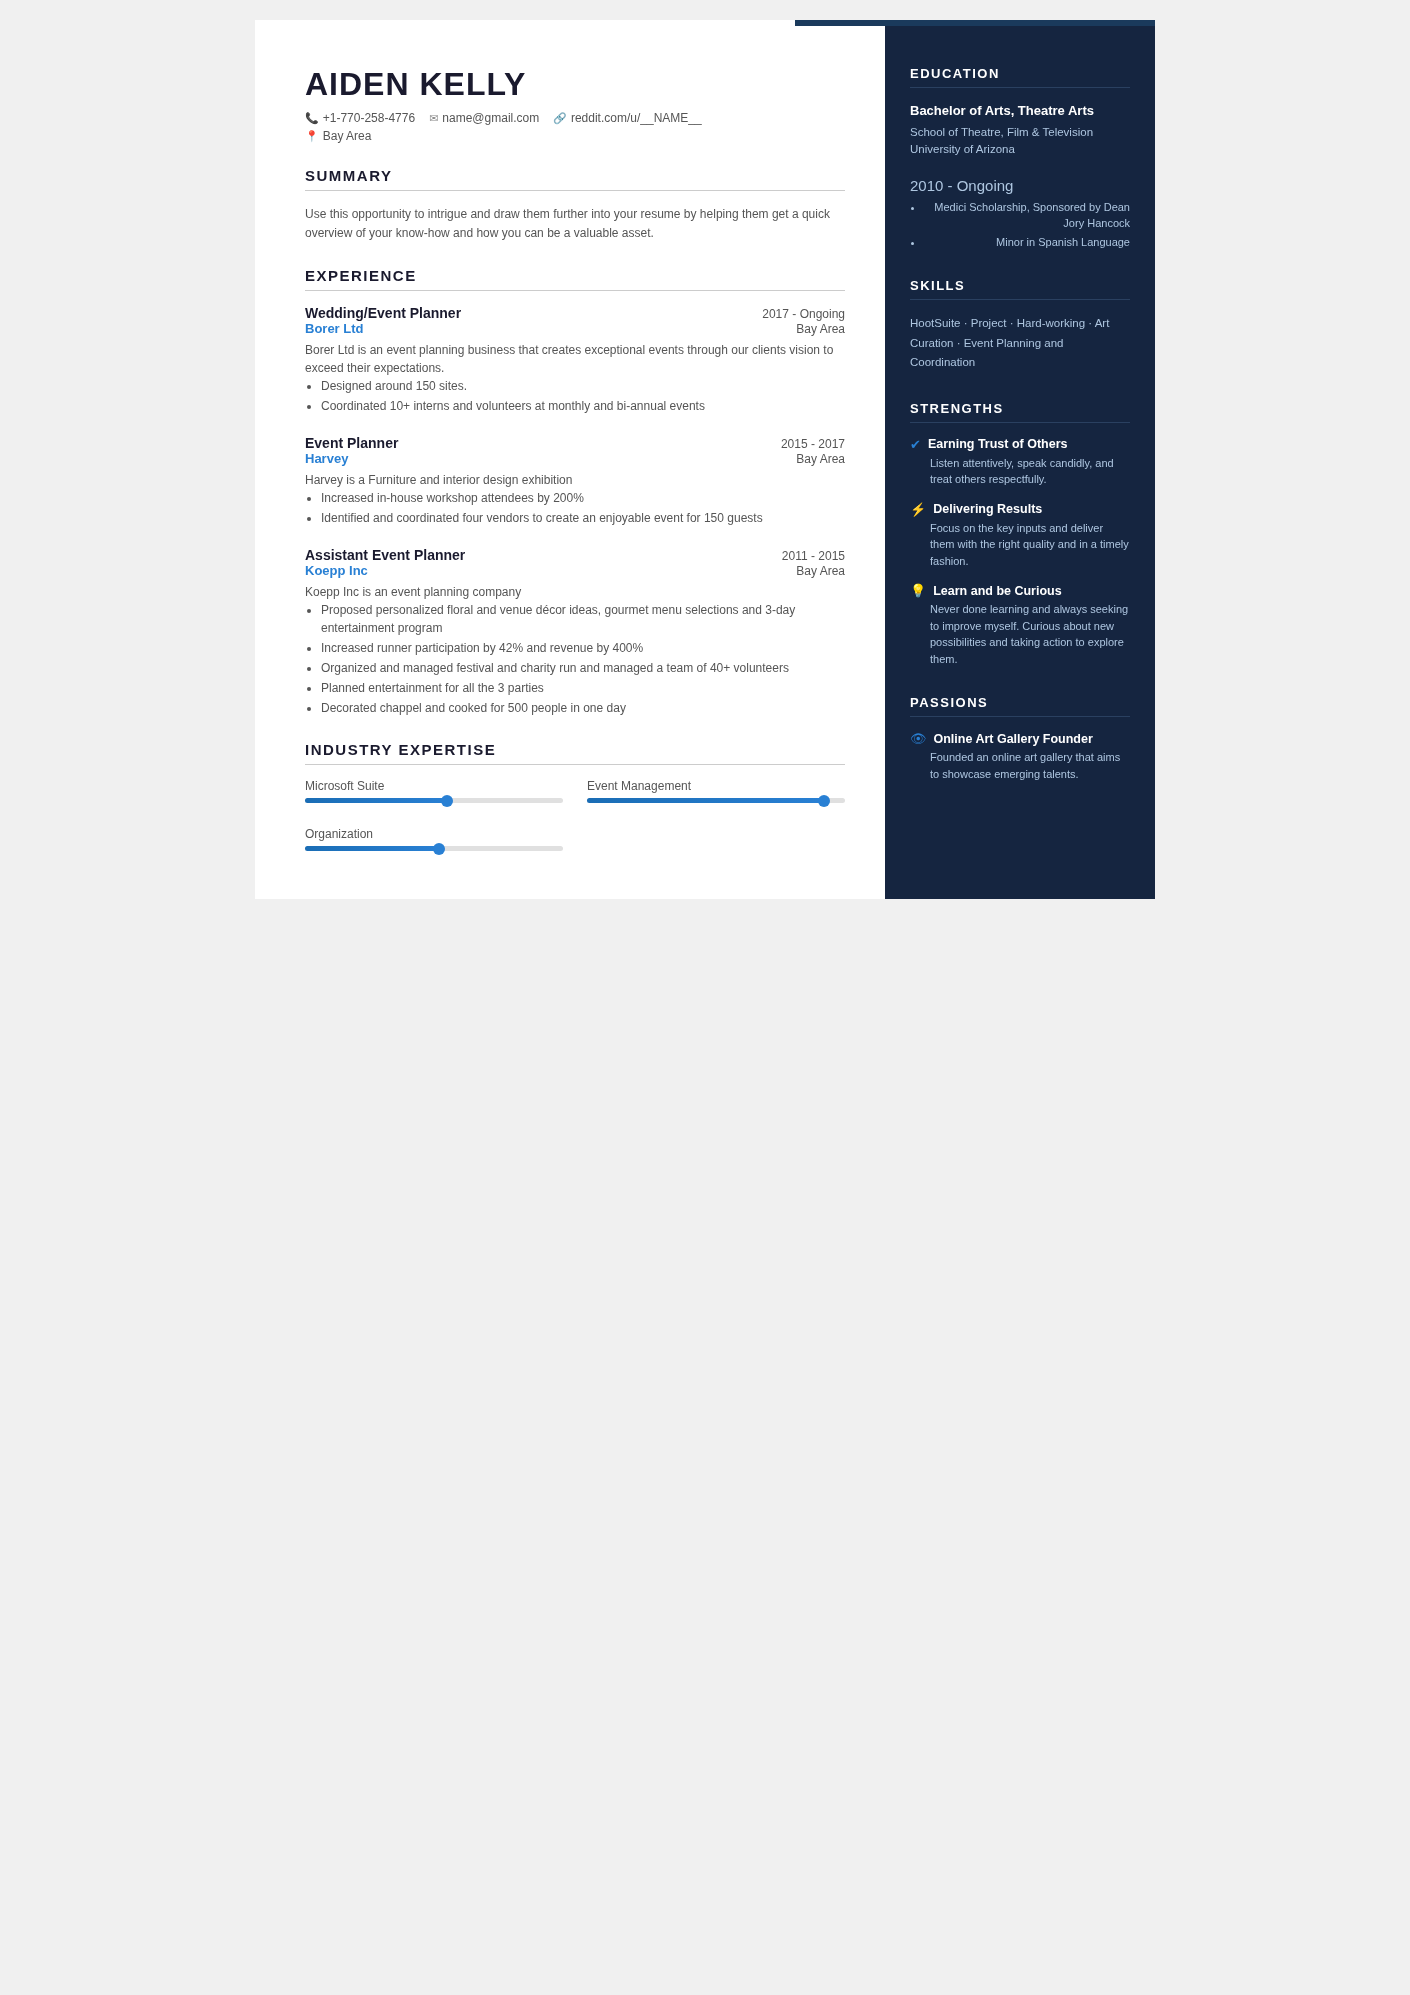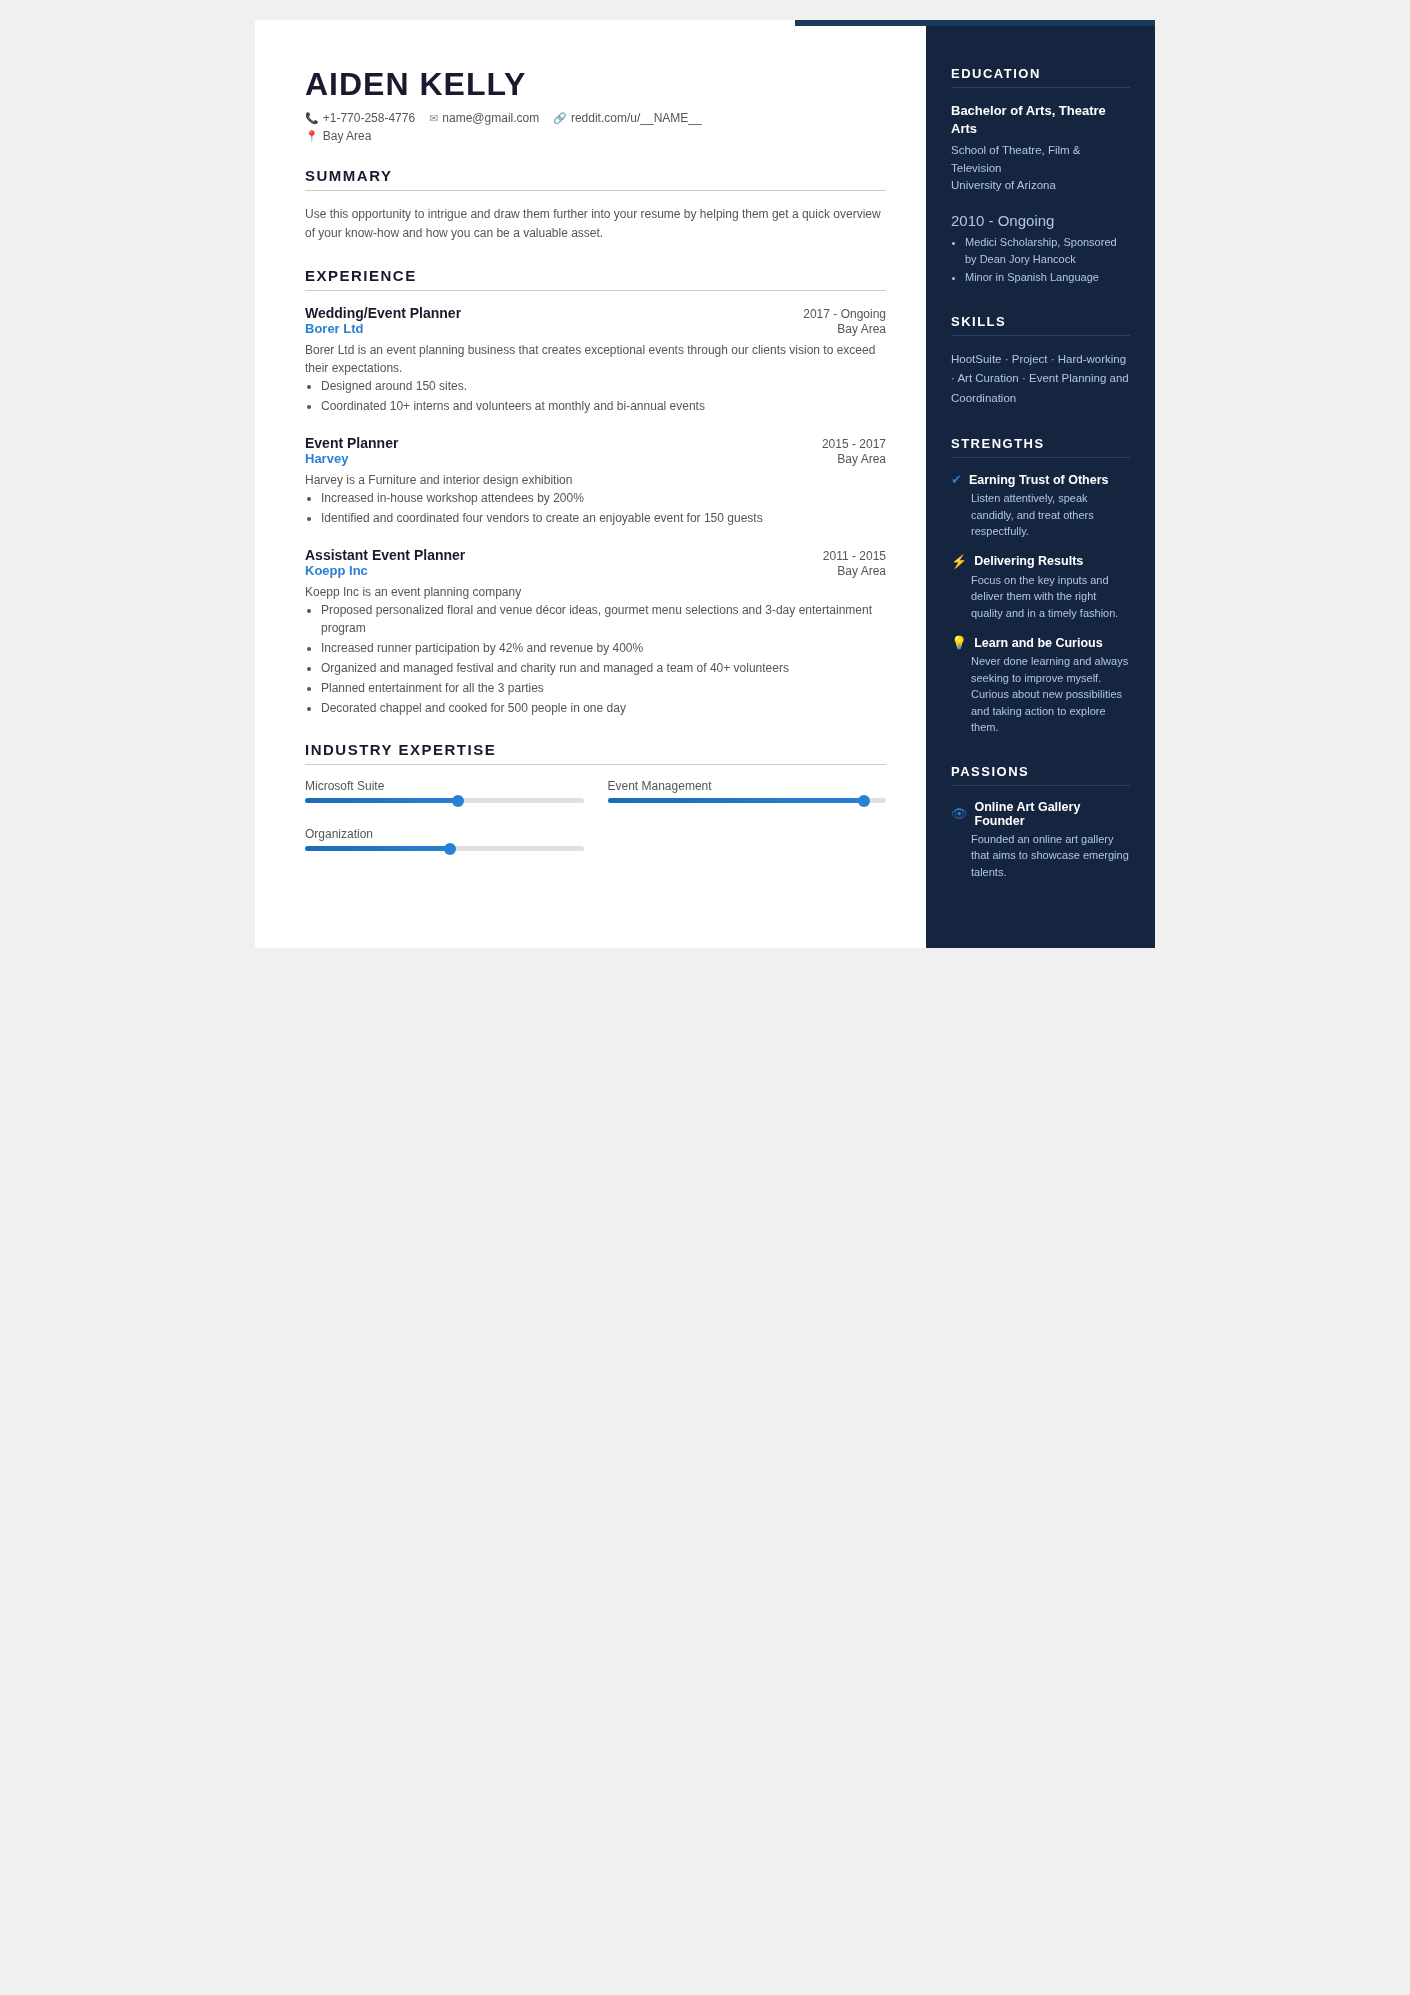--- a/index.html
+++ b/index.html
@@ -150,21 +150,21 @@
       width: 12px;
       height: 12px;
       background: #2980d4;
       border-radius: 50%;
       position: absolute;
       right: -6px;
       top: -3.5px;
     }
     
     .right-col {
-      width: 229px;
+      width: 270px;
       background: #152540;
       color: #ffffff;
       padding: 40px 25px;
     }
     .right-section-header {
       font-size: 13px;
       font-weight: 700;
       color: #ffffff;
       letter-spacing: 1.5px;
       text-transform: uppercase;
@@ -190,20 +190,21 @@
       line-height: 1.5;
     }
     .edu-dates {
       font-size: 15px;
       color: #aec6e0;
       margin-top: 18px;
       margin-bottom: 5px;
     }
     .edu-bullets {
       padding-left: 14px;
+      text-align: right;
     }
     .edu-bullets li {
       font-size: 11px;
       color: #aec6e0;
       line-height: 1.5;
       margin-bottom: 2px;
     }
     
     .skills-text {
       font-size: 11.5px;

